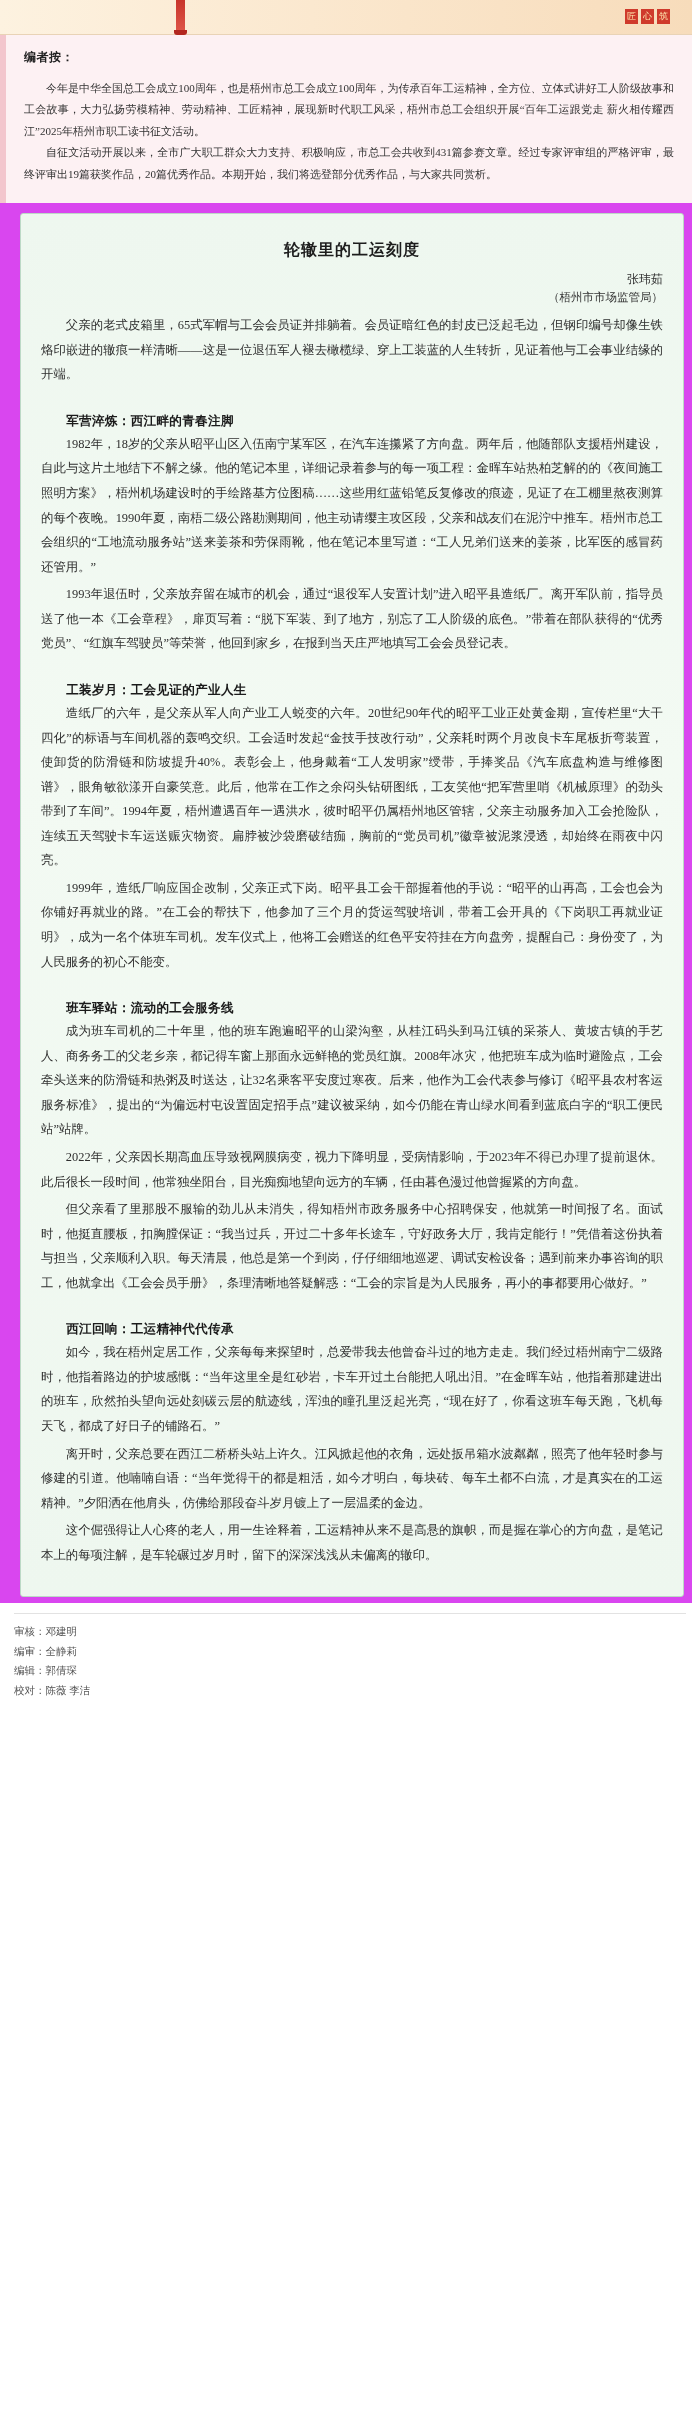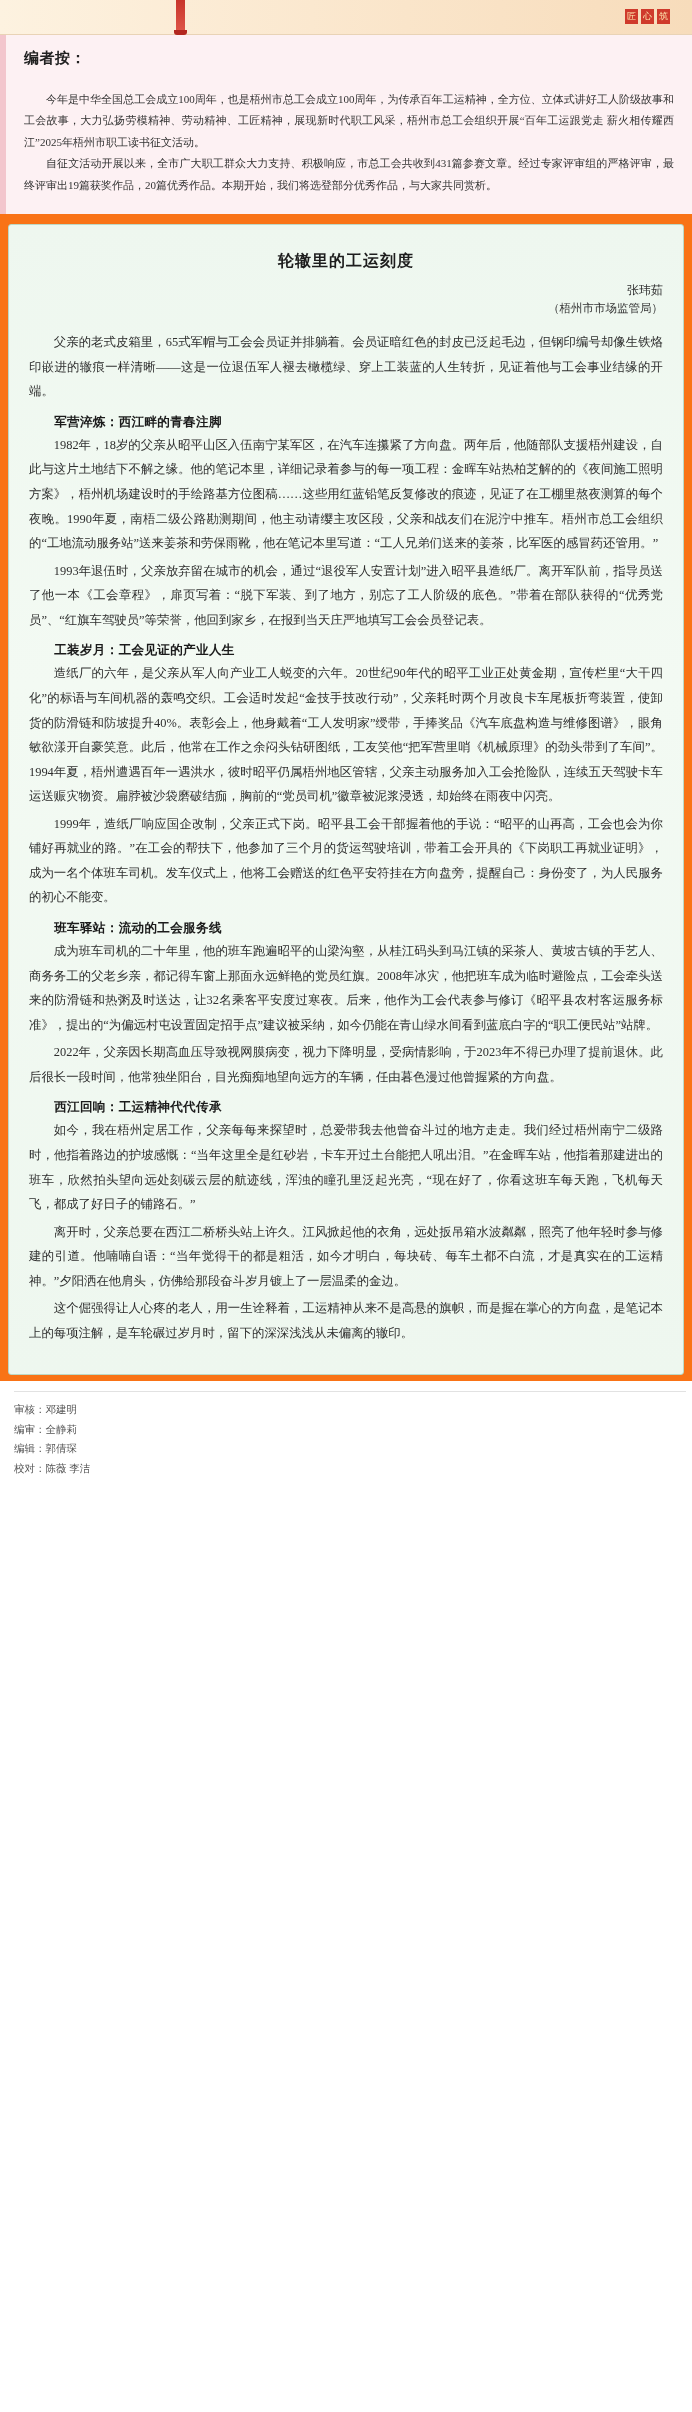--- a/index.html
+++ b/index.html
@@ -36,54 +36,54 @@
     font-family:"Liberation Serif",serif;
   }
 
   
   .editor-note{
     background:#fdf1f3;
     border-left:6px solid #f3c6cd;
     padding:14px 18px 18px 18px;
   }
   .editor-note .title{
-    font-size:15px;font-weight:bold;color:#222;margin-bottom:21px;letter-spacing:.5px;
+    font-size:12px;font-weight:bold;color:#222;margin-bottom:12px;letter-spacing:.5px;
   }
   .editor-note p{
     margin:0;font-size:11px;line-height:1.95;text-indent:2em;text-align:justify;color:#333;
   }
 
   
   .article-wrap{
-    padding:10px 8px 6px 8px;
-    background:#f97316;
+    padding:10px 8px 6px 20px;
+    background:#d946ef;
   }
   .article{
     border:1px solid #bcd9c6;
     border-radius:3px;
     background:linear-gradient(180deg,#eef7ef 0%,#f3faf3 40%,#eef7ef 100%);
     padding:22px 20px 26px 20px;
   }
   .article h1{
     margin:4px 0 10px 0;
     font-size:16px;font-weight:bold;text-align:center;letter-spacing:1px;color:#1d1d1d;
   }
   .byline{font-size:12px;text-align:right;color:#333;margin:2px 0;}
-  .byline.small{font-size:11.5px;margin-bottom:14px;}
+  .byline.small{font-size:11.5px;margin-bottom:8px;}
 
   .article p{
     margin:0 0 3px 0;
     font-size:12.4px;
     line-height:1.98;
     text-indent:2em;
     text-align:justify;
     color:#2e2e2e;
   }
   .section-h{
-    margin:10px 0 2px 0;
+    margin:26px 0 2px 0;
     font-size:12.6px;
     font-weight:bold;
     text-indent:2em;
     color:#1b1b1b;
     letter-spacing:.3px;
   }
 
   
   .footer{
     padding:10px 6px 16px 14px;
@@ -125,20 +125,21 @@
           <p>父亲的老式皮箱里，65式军帽与工会会员证并排躺着。会员证暗红色的封皮已泛起毛边，但钢印编号却像生铁烙印嵌进的辙痕一样清晰——这是一位退伍军人褪去橄榄绿、穿上工装蓝的人生转折，见证着他与工会事业结缘的开端。</p>
           <div class="section-h">军营淬炼：西江畔的青春注脚</div>
           <p>1982年，18岁的父亲从昭平山区入伍南宁某军区，在汽车连攥紧了方向盘。两年后，他随部队支援梧州建设，自此与这片土地结下不解之缘。他的笔记本里，详细记录着参与的每一项工程：金晖车站热柏芝解的的《夜间施工照明方案》，梧州机场建设时的手绘路基方位图稿……这些用红蓝铅笔反复修改的痕迹，见证了在工棚里熬夜测算的每个夜晚。1990年夏，南梧二级公路勘测期间，他主动请缨主攻区段，父亲和战友们在泥泞中推车。梧州市总工会组织的“工地流动服务站”送来姜茶和劳保雨靴，他在笔记本里写道：“工人兄弟们送来的姜茶，比军医的感冒药还管用。”</p>
           <p>1993年退伍时，父亲放弃留在城市的机会，通过“退役军人安置计划”进入昭平县造纸厂。离开军队前，指导员送了他一本《工会章程》，扉页写着：“脱下军装、到了地方，别忘了工人阶级的底色。”带着在部队获得的“优秀党员”、“红旗车驾驶员”等荣誉，他回到家乡，在报到当天庄严地填写工会会员登记表。</p>
           <div class="section-h">工装岁月：工会见证的产业人生</div>
           <p>造纸厂的六年，是父亲从军人向产业工人蜕变的六年。20世纪90年代的昭平工业正处黄金期，宣传栏里“大干四化”的标语与车间机器的轰鸣交织。工会适时发起“金技手技改行动”，父亲耗时两个月改良卡车尾板折弯装置，使卸货的防滑链和防坡提升40%。表彰会上，他身戴着“工人发明家”绶带，手捧奖品《汽车底盘构造与维修图谱》，眼角敏欲漾开自豪笑意。此后，他常在工作之余闷头钻研图纸，工友笑他“把军营里哨《机械原理》的劲头带到了车间”。1994年夏，梧州遭遇百年一遇洪水，彼时昭平仍属梧州地区管辖，父亲主动服务加入工会抢险队，连续五天驾驶卡车运送赈灾物资。扁脖被沙袋磨破结痂，胸前的“党员司机”徽章被泥浆浸透，却始终在雨夜中闪亮。</p>
           <p>1999年，造纸厂响应国企改制，父亲正式下岗。昭平县工会干部握着他的手说：“昭平的山再高，工会也会为你铺好再就业的路。”在工会的帮扶下，他参加了三个月的货运驾驶培训，带着工会开具的《下岗职工再就业证明》，成为一名个体班车司机。发车仪式上，他将工会赠送的红色平安符挂在方向盘旁，提醒自己：身份变了，为人民服务的初心不能变。</p>
           <div class="section-h">班车驿站：流动的工会服务线</div>
           <p>成为班车司机的二十年里，他的班车跑遍昭平的山梁沟壑，从桂江码头到马江镇的采茶人、黄坡古镇的手艺人、商务务工的父老乡亲，都记得车窗上那面永远鲜艳的党员红旗。2008年冰灾，他把班车成为临时避险点，工会牵头送来的防滑链和热粥及时送达，让32名乘客平安度过寒夜。后来，他作为工会代表参与修订《昭平县农村客运服务标准》，提出的“为偏远村屯设置固定招手点”建议被采纳，如今仍能在青山绿水间看到蓝底白字的“职工便民站”站牌。</p>
           <p>2022年，父亲因长期高血压导致视网膜病变，视力下降明显，受病情影响，于2023年不得已办理了提前退休。此后很长一段时间，他常独坐阳台，目光痴痴地望向远方的车辆，任由暮色漫过他曾握紧的方向盘。</p>
+          <p>但父亲看了里那股不服输的劲儿从未消失，得知梧州市政务服务中心招聘保安，他就第一时间报了名。面试时，他挺直腰板，扣胸膛保证：“我当过兵，开过二十多年长途车，守好政务大厅，我肯定能行！”凭借着这份执着与担当，父亲顺利入职。每天清晨，他总是第一个到岗，仔仔细细地巡逻、调试安检设备；遇到前来办事咨询的职工，他就拿出《工会会员手册》，条理清晰地答疑解惑：“工会的宗旨是为人民服务，再小的事都要用心做好。”</p>
           <div class="section-h">西江回响：工运精神代代传承</div>
           <p>如今，我在梧州定居工作，父亲每每来探望时，总爱带我去他曾奋斗过的地方走走。我们经过梧州南宁二级路时，他指着路边的护坡感慨：“当年这里全是红砂岩，卡车开过土台能把人吼出泪。”在金晖车站，他指着那建进出的班车，欣然拍头望向远处刻碳云层的航迹线，浑浊的瞳孔里泛起光亮，“现在好了，你看这班车每天跑，飞机每天飞，都成了好日子的铺路石。”</p>
           <p>离开时，父亲总要在西江二桥桥头站上许久。江风掀起他的衣角，远处扳吊箱水波粼粼，照亮了他年轻时参与修建的引道。他喃喃自语：“当年觉得干的都是粗活，如今才明白，每块砖、每车土都不白流，才是真实在的工运精神。”夕阳洒在他肩头，仿佛给那段奋斗岁月镀上了一层温柔的金边。</p>
           <p>这个倔强得让人心疼的老人，用一生诠释着，工运精神从来不是高悬的旗帜，而是握在掌心的方向盘，是笔记本上的每项注解，是车轮碾过岁月时，留下的深深浅浅从未偏离的辙印。</p>
         </div>
     </div>
   </div>
 
   <div class="footer">
     <div class="rule"></div>

